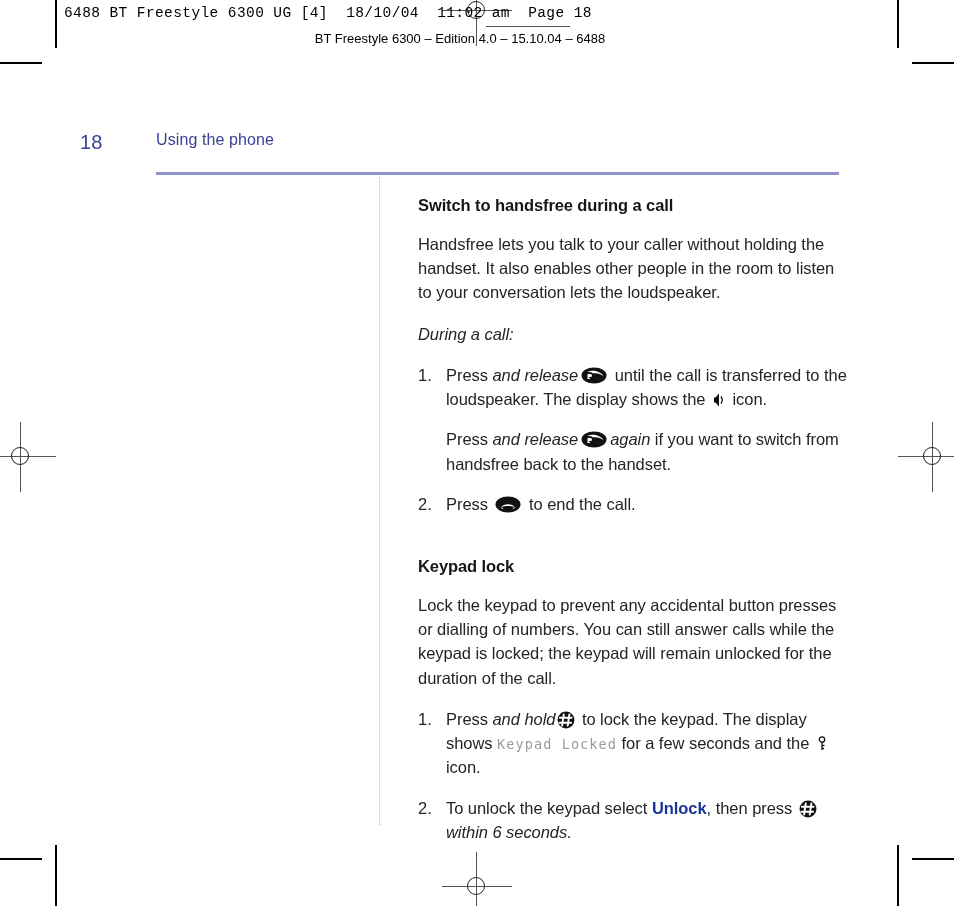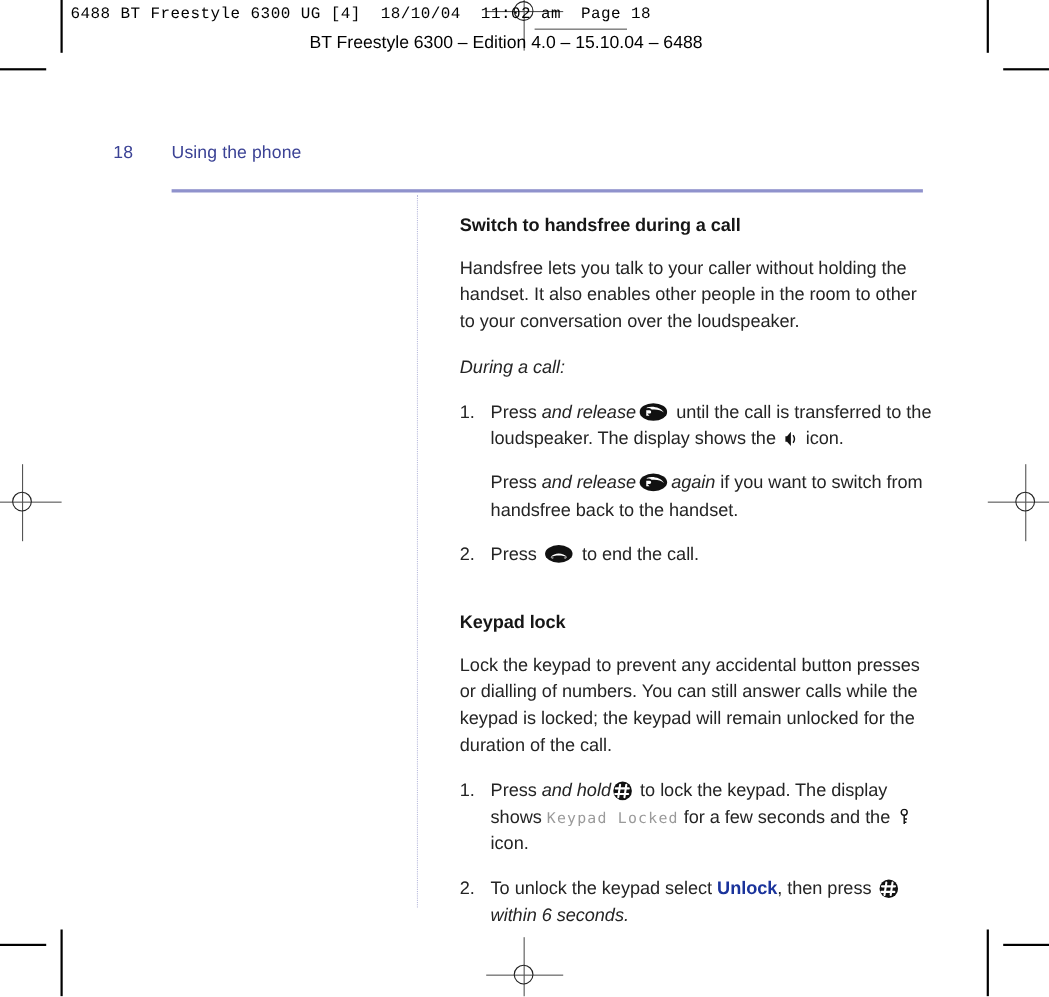--- a/index.html
+++ b/index.html
@@ -61,40 +61,40 @@
     color: #000;
     white-space: pre;
   }
   .edition-line {
     position: absolute;
     left: 0;
     top: 31px;
     width: 954px;
     text-align: center;
     font-family: "Liberation Sans", sans-serif;
-    font-size: 16px;
+    font-size: 13px;
     color: #000;
     padding-right: 34px;
     box-sizing: border-box;
   }
   .slug-rule {
     position: absolute;
     left: 486px;
     top: 26px;
     width: 84px;
     height: 1px;
     background: #555;
   }
 
   
   .page-number {
     position: absolute;
-    left: 103px;
+    left: 80px;
     top: 131px;
-    font-size: 16px;
+    font-size: 20px;
     color: #3b4295;
     letter-spacing: 0.2px;
   }
   .section-title {
     position: absolute;
     left: 156px;
     top: 131px;
     font-size: 16px;
     color: #3b4295;
     letter-spacing: 0.1px;
@@ -261,21 +261,21 @@
   <div class="section-title">Using the phone</div>
   <div class="header-rule"></div>
   <div class="col-divider"></div>
 
   <div class="margin-note">
   </div>
 
   <div class="main-col">
 
     <h2 class="sec-heading">Switch to handsfree during a call</h2>
-    <p class="para">Handsfree lets you talk to your caller without holding the handset. It also enables other people in the room to other to your conversation over the loudspeaker.</p>
+    <p class="para">Handsfree lets you talk to your caller without holding the handset. It also enables other people in the room to listen to your conversation lets the loudspeaker.</p>
     <p class="para ital">During a call:</p>
 
     <ol class="steps">
       <li class="step">
         <span class="marker">1.</span><span>Press </span><em class="i">and release</em><span class="ico ico-handsfree">
             <svg viewBox="0 0 52 34">
               <ellipse cx="26" cy="17" rx="25" ry="16" fill="#111"></ellipse>
               <path d="M14 9 C24 5, 40 9, 45 18 C38 12, 24 10, 14 16 Z" fill="#fff"></path>
               <circle cx="17" cy="18" r="8" fill="#111"></circle>
               <path d="M13 14 h6 a3 3 0 0 1 0 6 h-4 l4 4 h-6 z" fill="#fff"></path>

